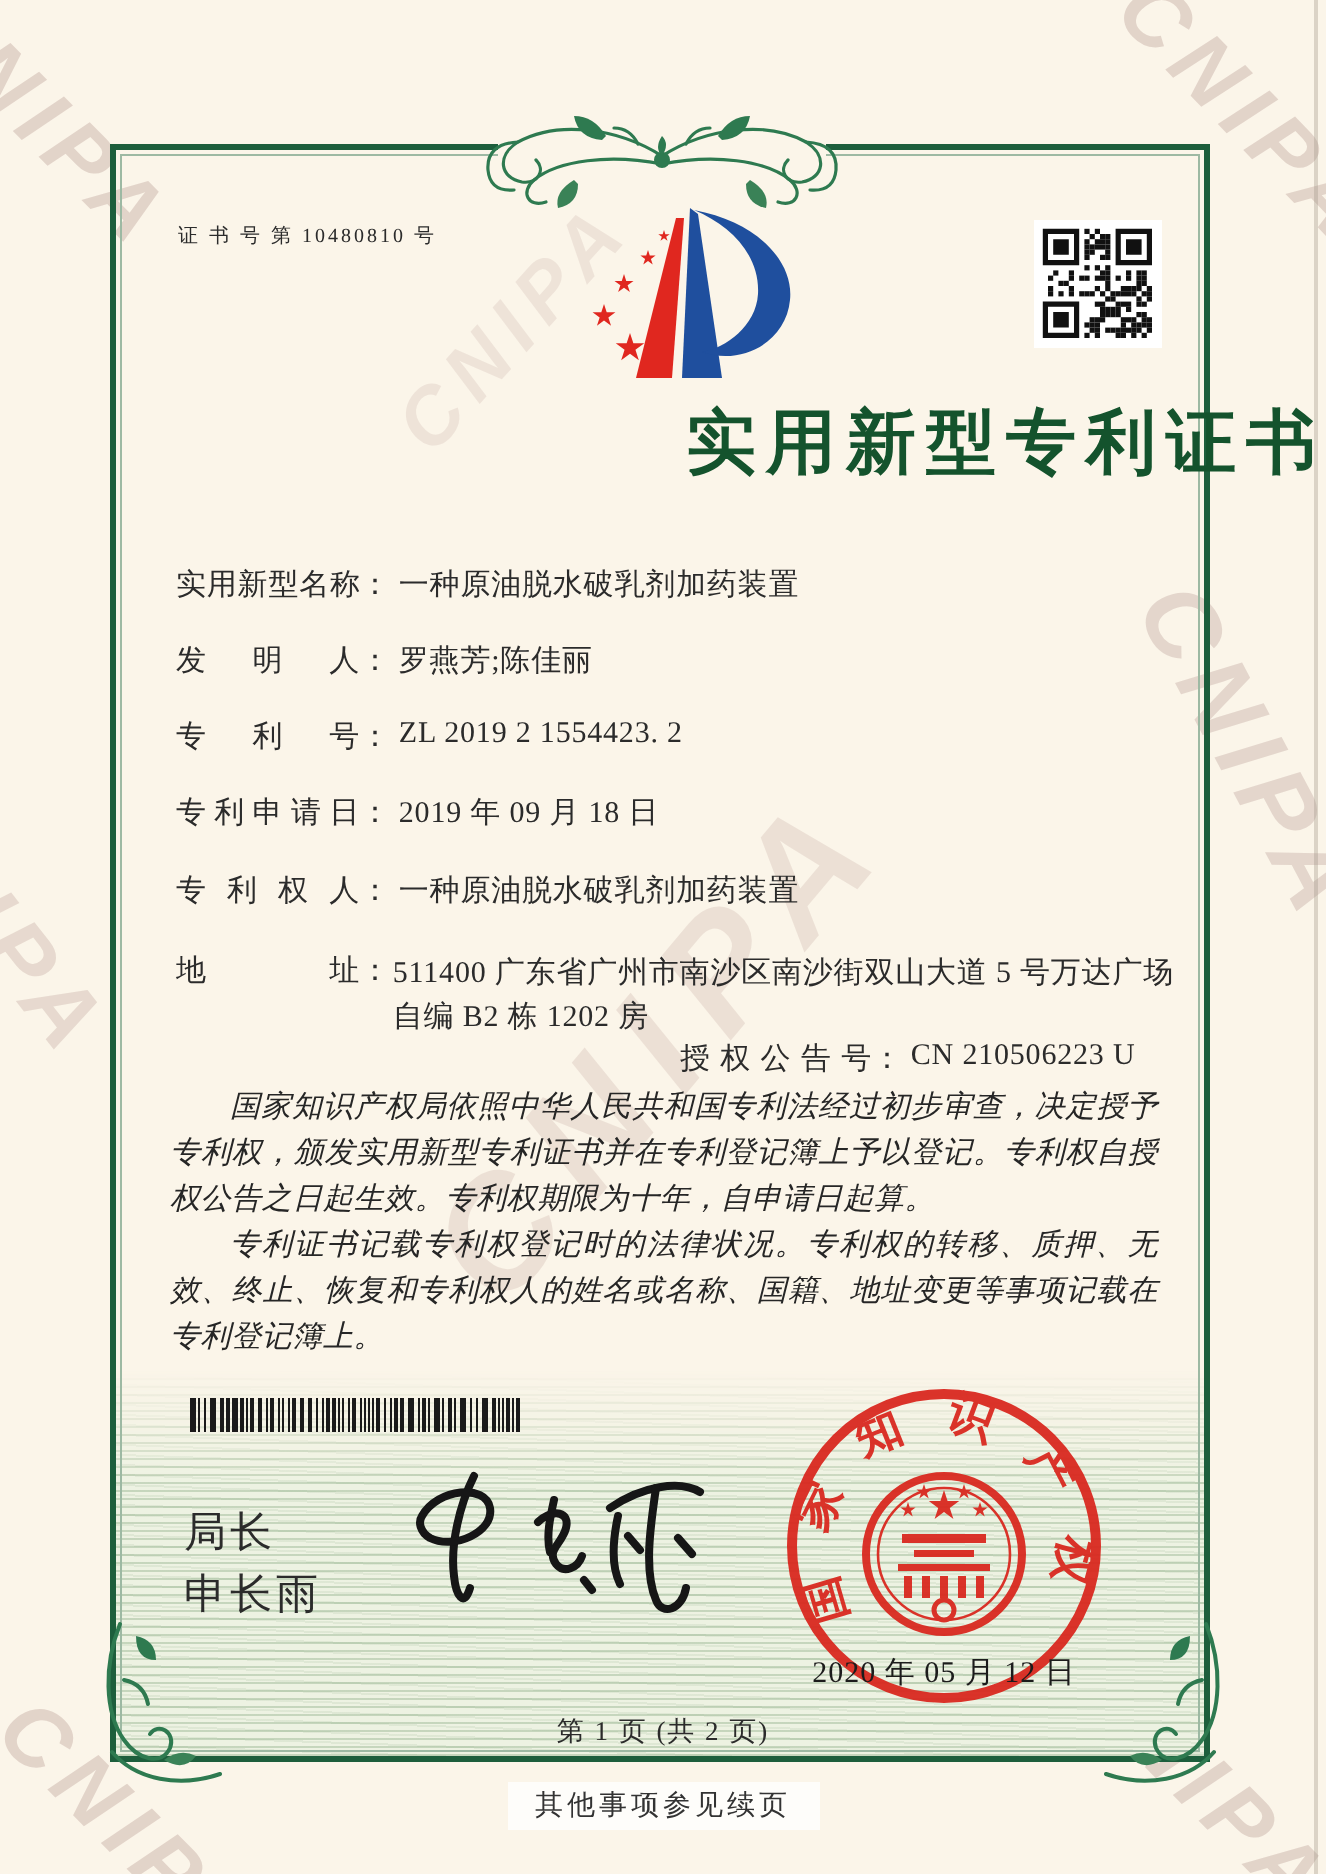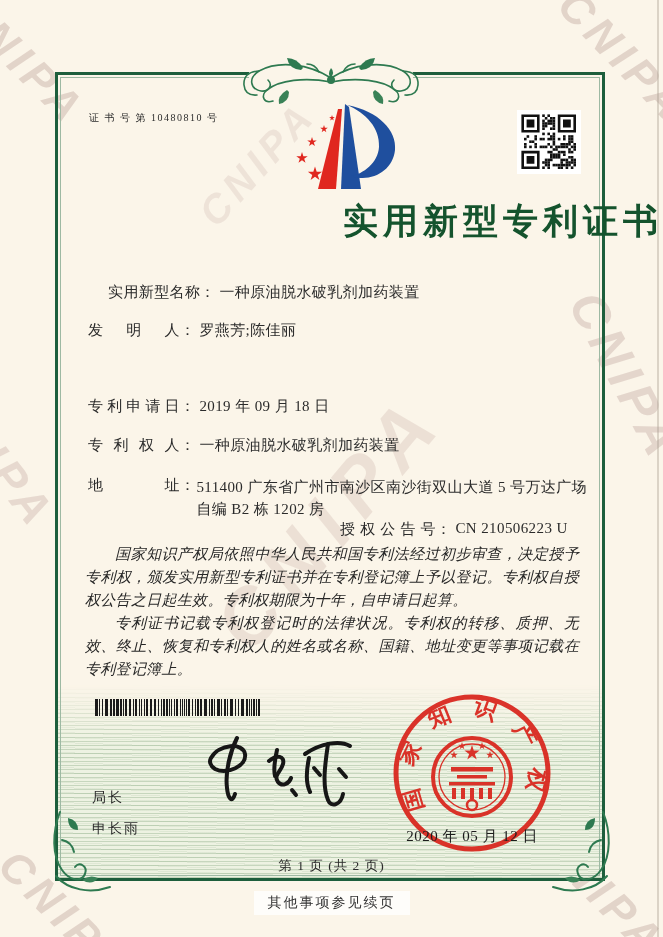--- a/index.html
+++ b/index.html
@@ -66,21 +66,21 @@
   .addr-lines{display:inline-block;vertical-align:top;margin-left:1px;white-space:normal;width:400px;line-height:22px;}
   .grant2{position:absolute;left:252px;top:0;}
   .grant2 .flabel{width:96px;}
   .paras{
     position:absolute;left:85px;top:543px;width:494px;
     font-size:15px;line-height:23px;text-align:justify;
     font-style:italic;color:#262626;letter-spacing:.3px;
   }
   .paras p{margin:0;text-indent:2em;}
   .barcode-wrap{position:absolute;left:95px;top:699px;width:168px;height:18px;}
-  .director{position:absolute;left:92px;top:751px;font-size:14px;line-height:31px;letter-spacing:2px;margin-top:31px;}
+  .director{position:absolute;left:92px;top:751px;font-size:21px;line-height:31px;letter-spacing:2px;}
   .sig{position:absolute;left:193px;top:730px;}
   .seal{position:absolute;left:391px;top:692px;width:162px;height:162px;}
   .seal-date{
     position:absolute;left:391px;top:827px;width:162px;text-align:center;
     font-size:15px;color:#1c1c1c;letter-spacing:.5px;z-index:5;white-space:nowrap;
   }
   .page-ind{position:absolute;left:0;right:0;top:857px;text-align:center;font-size:13.5px;letter-spacing:1px;z-index:5;}
   .note{
     position:absolute;left:0;right:0;top:891px;text-align:center;z-index:5;
   }
@@ -296,25 +296,28 @@
           <rect x="50.8" y="53.4" width="2.6" height="2.6"></rect>
           <path d="M1.4,1.4h18.2v18.2h-18.2Z M4,4v13h13v-13Z M6.6,6.6h7.800000000000001v7.800000000000001h-7.800000000000001Z" fill-rule="evenodd"></path>
           <path d="M37.8,1.4h18.2v18.2h-18.2Z M40.4,4v13h13v-13Z M43,6.6h7.800000000000001v7.800000000000001h-7.800000000000001Z" fill-rule="evenodd"></path>
           <path d="M1.4,37.8h18.2v18.2h-18.2Z M4,40.4v13h13v-13Z M6.6,43h7.800000000000001v7.800000000000001h-7.800000000000001Z" fill-rule="evenodd"></path>
         </g>
     </svg>
   </div>
 
   <div class="title">实用新型专利证书</div>
 
-  <div class="row" style="top:283px;margin-left:20px;">
+  <div class="row" style="top:283px;">
     <span class="flabel">实用新型名称</span><span class="fcolon">：</span><span class="fvalue">一种原油脱水破乳剂加药装置</span>
   </div>
   <div class="row" style="top:321px;">
     <span class="flabel">发明人</span><span class="fcolon">：</span><span class="fvalue">罗燕芳;陈佳丽</span>
+  </div>
+  <div class="row" style="top:359px;">
+    <span class="flabel">专利号</span><span class="fcolon">：</span><span class="fvalue">ZL 2019 2 1554423. 2</span>
   </div>
   <div class="row" style="top:397px;">
     <span class="flabel">专利申请日</span><span class="fcolon">：</span><span class="fvalue">2019 年 09 月 18 日</span>
   </div>
   <div class="row" style="top:436px;">
     <span class="flabel">专利权人</span><span class="fcolon">：</span><span class="fvalue">一种原油脱水破乳剂加药装置</span>
   </div>
   <div class="row" style="top:476px;">
     <span class="flabel">地址</span><span class="fcolon">：</span><span class="addr-lines"><span>511400 广东省广州市南沙区南沙街双山大道 5 号万达广场</span><br><span>自编 B2 栋 1202 房</span></span>
   </div>

